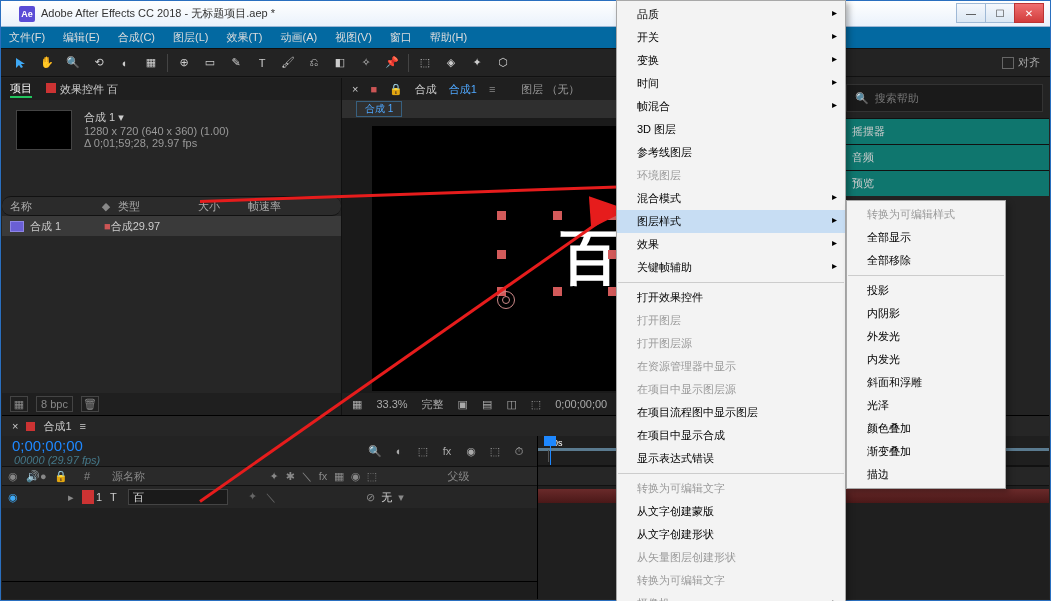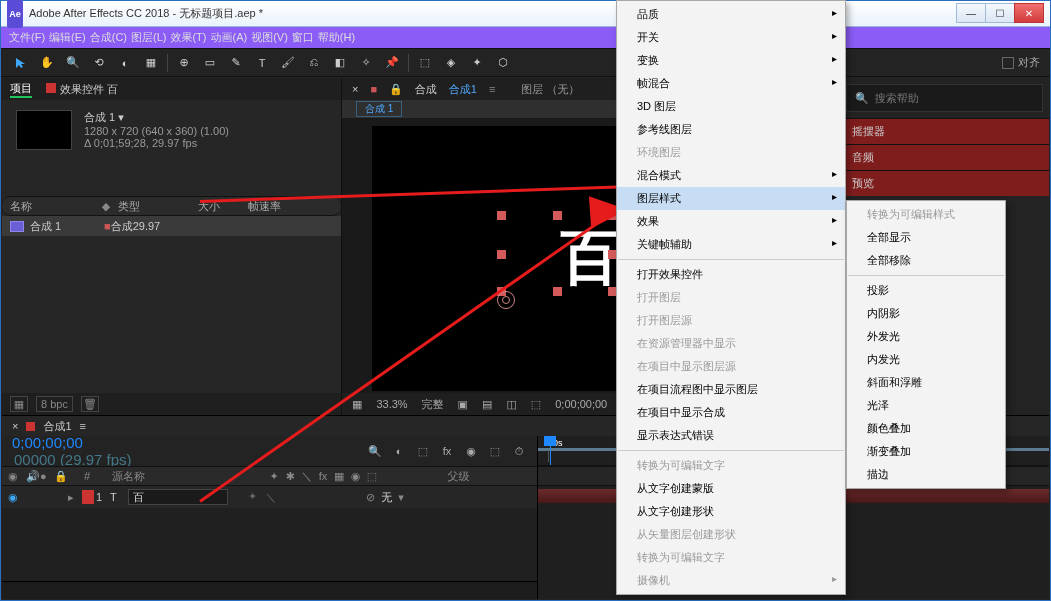--- a/index.html
+++ b/index.html
@@ -1,23 +1,23 @@
 <!DOCTYPE html>
 <html><head>
 <meta charset="utf-8">
 <style>
 * { margin:0; padding:0; box-sizing:border-box; font-family:"Microsoft YaHei",sans-serif; font-size:11px; }
 body { width:1051px; height:601px; background:#232323; color:#ccc; overflow:hidden; position:relative; }
 .win-frame { position:absolute; inset:0; border:1px solid #2a6fbf; }
 .title-bar { height:26px; background:linear-gradient(#fff,#eaf2fb); display:flex; align-items:center; padding:0 6px; color:#333; border-bottom:1px solid #9cb7d6; }
-.title-bar .ae-icon { width:16px; height:28px; background:#5a4cd6; color:#fff; font-size:9px; display:flex; align-items:center; justify-content:center; margin-right:6px; border-radius:2px; font-weight:bold;}
+.title-bar .ae-icon { width:16px; height:16px; background:#5a4cd6; color:#fff; font-size:9px; display:flex; align-items:center; justify-content:center; margin-right:6px; border-radius:2px; font-weight:bold;margin-left:12px;}
 .win-controls { position:absolute; top:2px; right:6px; display:flex; }
 .win-btn { width:30px; height:20px; background:linear-gradient(#f5f8fd,#dbe7f3); border:1px solid #9fb9d6; margin-left:-1px; display:flex; align-items:center; justify-content:center; font-size:10px; color:#333;}
 .win-btn.close { background:linear-gradient(#f07070,#d13c3c); color:#fff; border-color:#b33; }
-.menu-bar { height:22px; background:#8b5cf6; display:flex; align-items:center; padding:0 8px; gap:4px; color:#ddd; border-bottom:1px solid #111;}
+.menu-bar { height:22px; background:#0369a1; display:flex; align-items:center; padding:0 8px; gap:18px; color:#ddd; border-bottom:1px solid #111;}
 .menu-bar span { cursor:default; }
 .tool-row { height:28px; background:#232323; display:flex; align-items:center; gap:6px; padding:0 10px; border-bottom:1px solid #111;}
 .tool { width:20px; height:20px; display:flex; align-items:center; justify-content:center; color:#ccc; border-radius:2px;}
 .tool.sel{ color:#3fa9f5; }
 .divider{ width:1px; height:18px; background:#444;}
 .align-chk { margin-left:auto; display:flex; align-items:center; gap:4px; color:#aaa;}
 .align-chk .box{width:12px;height:12px;border:1px solid #666;}
 
 .main { position:absolute; top:77px; left:1px; right:1px; bottom:1px; display:flex; flex-direction:column; }
 .upper { flex:1; display:flex; min-height:0;}
@@ -55,31 +55,31 @@
 .ml{left:-5px;top:50%;margin-top:-4px}.mr{right:-5px;top:50%;margin-top:-4px}
 .big-txt{ color:#fff; font-size:60px; font-weight:bold;}
 .anchor{position:absolute;left:125px;top:165px;width:18px;height:18px;border:1px solid #c88;border-radius:50%;}
 .anchor::before{content:"";position:absolute;inset:4px;border:1px solid #c88;border-radius:50%;}
 .comp-foot{ height:22px; background:#1f1f1f; display:flex; align-items:center; padding:0 10px; gap:14px; color:#aaa;}
 
 .right-col{ width:210px; background:#232323; border-left:1px solid #111; display:flex; flex-direction:column;}
 .right-col .search{ height:28px; display:flex; align-items:center; background:#1a1a1a; margin:6px; border:1px solid #333; padding:0 8px; gap:6px;}
 .right-col .search .ico{color:#888;}
 .right-col input{ background:transparent; border:none; color:#ccc; outline:none; flex:1;}
-.rp-hdr{ height:26px; background:#7f1d1d; display:flex; align-items:center; padding:0 12px; color:#ccc; border-top:1px solid #111;}
+.rp-hdr{ height:26px; background:#0f766e; display:flex; align-items:center; padding:0 12px; color:#ccc; border-top:1px solid #111;}
 
 .timeline{ height:184px; background:#202020; display:flex; flex-direction:column; border-top:1px solid #000;}
 .tl-tab{ height:20px; background:#262626; display:flex; align-items:center; padding:0 10px; gap:8px;}
 .tl-tab .sq{width:9px;height:9px;background:#c33;}
 .tl-body{ flex:1; display:flex;}
 .tl-left{ width:536px; display:flex; flex-direction:column; border-right:1px solid #000;}
 .tl-right{ flex:1; background:#1f1f1f; position:relative;}
 .tc-row{ height:30px; background:#232323; display:flex; align-items:center; padding:0 10px;}
 .timecode{ color:#1e88ff; font-size:15px;}
-.tc-sub{ color:#478; font-size:15px; margin-left:2px;}
+.tc-sub{ color:#478; font-size:11px; margin-left:2px;font-style:italic;}
 .tc-icons{ margin-left:auto; display:flex; gap:8px; color:#aaa;}
 .tc-icons span{width:16px;height:16px;display:flex;align-items:center;justify-content:center;}
 .layer-hdr{ height:20px; background:#2a2a2a; display:flex; align-items:center; padding:0 6px; color:#888; border-top:1px solid #111; border-bottom:1px solid #111;}
 .lh-eye{width:18px}.lh-a{width:14px}.lh-b{width:14px}.lh-lk{width:14px}
 .lh-num{width:24px}.lh-name{flex:0 0 160px;padding-left:4px;}
 .lh-modes{width:110px;display:flex;gap:4px;}
 .lh-modes span{width:14px;height:14px;display:flex;align-items:center;justify-content:center;}
 .lh-par{flex:1;padding-left:8px;text-align:center;}
 .layer-row{ height:22px; display:flex; align-items:center; padding:0 6px; background:#262626;}
 .lr-eye{width:18px;color:#3fa9f5;}
@@ -356,20 +356,21 @@
 </div>
 
 <div class="arrow-line"></div>
 <div class="arrow-line a2"></div>
 <div class="arrow-head"></div>
 
 <div class="menu menu1" id="menu1">
     <div class="mi sub">品质</div>
     <div class="mi sub">开关</div>
     <div class="mi sub">变换</div>
+    <div class="mi sub">时间</div>
     <div class="mi sub">帧混合</div>
     <div class="mi">3D 图层</div>
     <div class="mi">参考线图层</div>
     <div class="mi dis">环境图层</div>
     <div class="mi sub">混合模式</div>
     <div class="mi sub hl">图层样式</div>
     <div class="mi sub">效果</div>
     <div class="mi sub">关键帧辅助</div>
     <hr>
     <div class="mi">打开效果控件</div>

